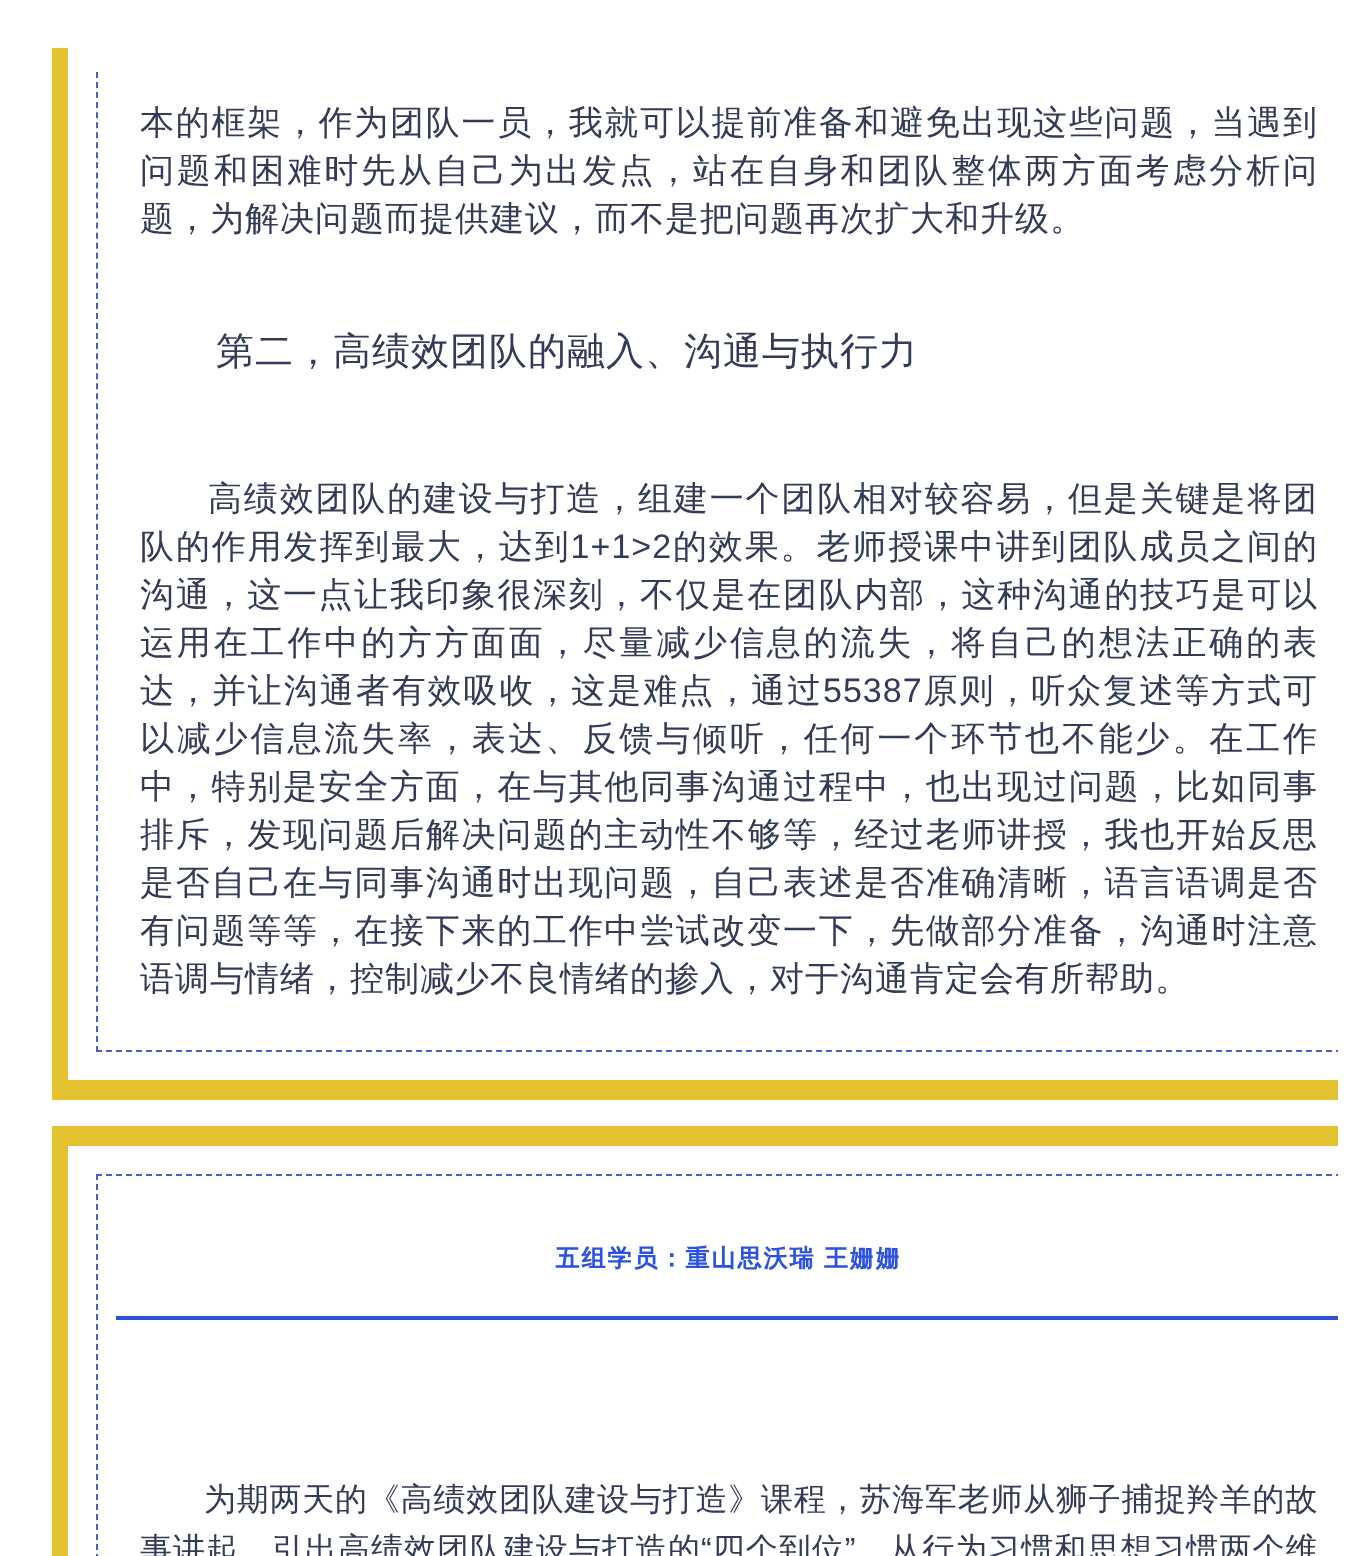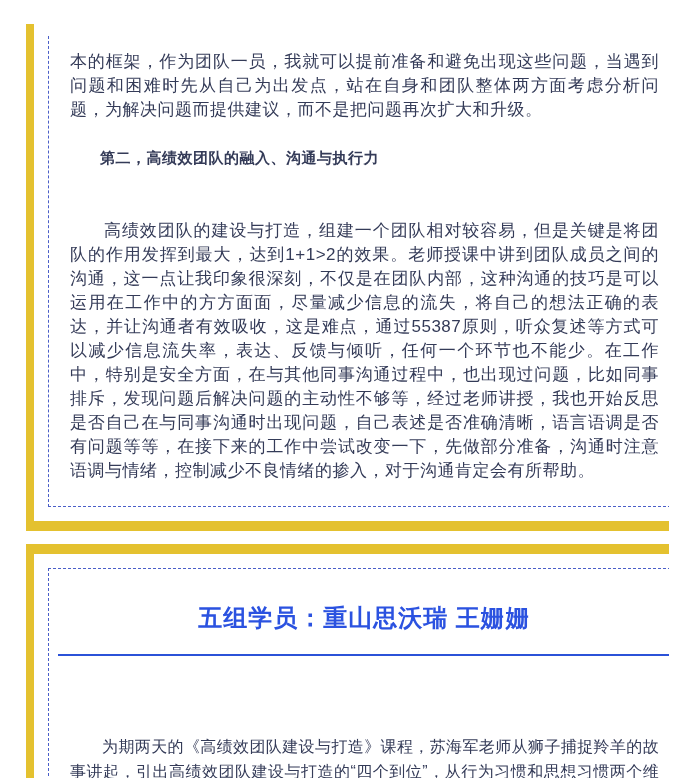--- a/index.html
+++ b/index.html
@@ -55,29 +55,30 @@
     color: var(--body-text);
     font-size: 17px;
     line-height: 24px;
     text-align: justify;
     text-justify: inter-ideograph;
     letter-spacing: 0.5px;
   }
   .indent { text-indent: 2em; margin-top: 25px; }
   .subheading {
     color: var(--body-text);
-    font-size: 15px;
+    font-size: 19px;
     line-height: 24px;
-    font-weight: bold;
+    font-weight: normal;
     text-indent: 2em;
     letter-spacing: 0.5px;
+    margin-top: 19px;
   }
   .group-title {
     color: var(--heading-blue);
-    font-size: 24px;
+    font-size: 12px;
     font-weight: bold;
     text-align: center;
     letter-spacing: 1px;
     margin-top: 11px;
   }
   .title-divider {
     border: none;
     border-top: 2px solid var(--divider-blue);
     margin: 8px 0 0 0;
   }

